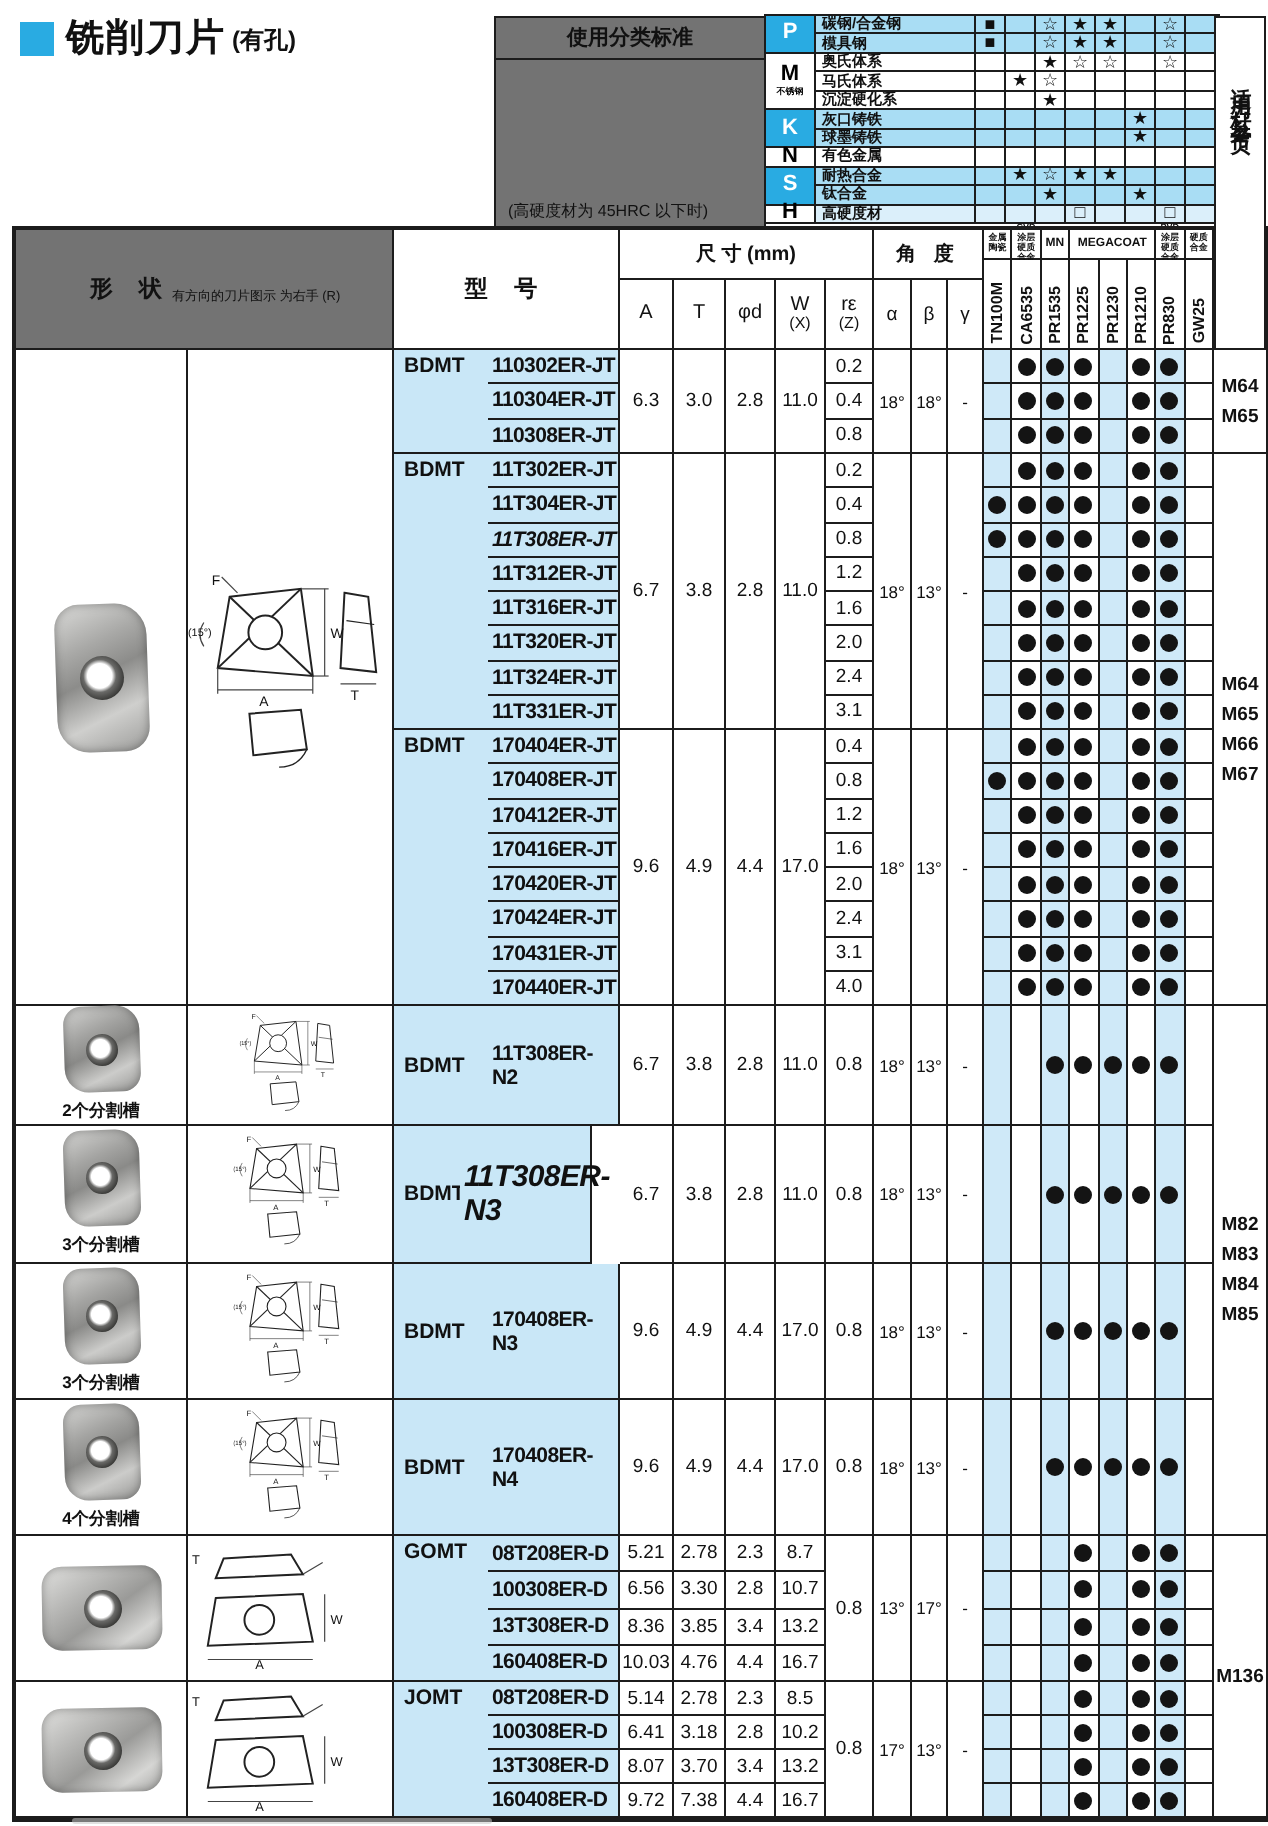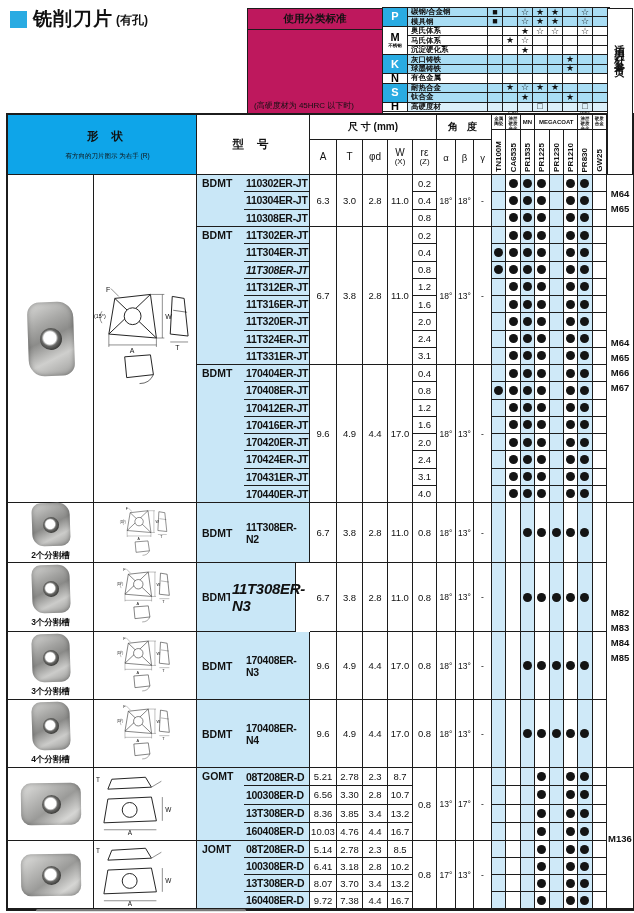--- a/index.html
+++ b/index.html
@@ -4,21 +4,21 @@
 <style>
   *{margin:0;padding:0;box-sizing:content-box}
   html,body{width:634px;height:913px;overflow:hidden;background:#fff;
     font-family:"Liberation Sans","DejaVu Sans",sans-serif;color:#111}
   .page{position:absolute;left:0;top:0;width:634px;height:913px;background:#fff}
   .title-row{position:absolute;left:10px;top:6px;display:flex;align-items:center;gap:6px}
   .title-sq{width:17px;height:17px;background:#29abe2}
   .title{font-size:19px;font-weight:bold;letter-spacing:1px}
   .title-suffix{font-size:12px;font-weight:bold;margin-top:3px;margin-left:-3px}
   .legend{position:absolute;left:247px;top:8px;width:136px;height:107px;border:1.5px solid #1c1c1c;
-    box-sizing:border-box;background:#be185d}
+    box-sizing:border-box;background:#737373}
   .legend-title{height:20px;display:flex;align-items:center;justify-content:center;
     font-size:10.5px;font-weight:bold;border-bottom:1.2px solid #1c1c1c}
   #legend-items{padding:8px 0 0 7px;font-size:9.5px;line-height:14px}
   .legend-note{position:absolute;left:6px;bottom:3px;font-size:8px}
   #material-table{position:absolute;left:383px;top:8px;width:225px;height:104px;background:#fff}
   #main-table{position:absolute;left:8px;top:115px;width:625px;height:794px;background:#fff}
   .side-label{position:absolute;left:607px;top:8px;width:26px;height:167px;border:1.5px solid #1c1c1c;
     box-sizing:border-box;background:#fff;display:flex;justify-content:center;padding-top:26px}
   .side-label span{writing-mode:vertical-lr;font-size:10.5px;font-weight:bold;letter-spacing:4px}
   .vtext{writing-mode:vertical-rl;transform:rotate(180deg);font-size:8px;font-weight:bold;white-space:nowrap}
@@ -155,21 +155,21 @@
       <div style="position: absolute; left: 135px; top: 94.5455px; width: 15px; height: 9.45455px; box-sizing: border-box; border-right: 1px solid rgb(28, 28, 28); border-bottom: 1px solid rgb(28, 28, 28); display: flex; align-items: center; justify-content: center; background: rgb(219, 239, 250); font-size: 9px; line-height: 1;"></div>
       <div style="position: absolute; left: 150px; top: 94.5455px; width: 15px; height: 9.45455px; box-sizing: border-box; border-right: 1px solid rgb(28, 28, 28); border-bottom: 1px solid rgb(28, 28, 28); display: flex; align-items: center; justify-content: center; background: rgb(219, 239, 250); font-size: 9px; line-height: 1;">□</div>
       <div style="position: absolute; left: 165px; top: 94.5455px; width: 15px; height: 9.45455px; box-sizing: border-box; border-right: 1px solid rgb(28, 28, 28); border-bottom: 1px solid rgb(28, 28, 28); display: flex; align-items: center; justify-content: center; background: rgb(219, 239, 250); font-size: 9px; line-height: 1;"></div>
       <div style="position: absolute; left: 180px; top: 94.5455px; width: 15px; height: 9.45455px; box-sizing: border-box; border-right: 1px solid rgb(28, 28, 28); border-bottom: 1px solid rgb(28, 28, 28); display: flex; align-items: center; justify-content: center; background: rgb(219, 239, 250); font-size: 9px; line-height: 1;"></div>
       <div style="position: absolute; left: 195px; top: 94.5455px; width: 15px; height: 9.45455px; box-sizing: border-box; border-right: 1px solid rgb(28, 28, 28); border-bottom: 1px solid rgb(28, 28, 28); display: flex; align-items: center; justify-content: center; background: rgb(219, 239, 250); font-size: 9px; line-height: 1;">□</div>
       <div style="position: absolute; left: 210px; top: 94.5455px; width: 15px; height: 9.45455px; box-sizing: border-box; border-bottom: 1px solid rgb(28, 28, 28); display: flex; align-items: center; justify-content: center; background: rgb(219, 239, 250); font-size: 9px; line-height: 1;"></div>
       <div style="position: absolute; left: -1.5px; top: -1.5px; width: 228px; height: 107px; box-sizing: border-box; border: 1.5px solid rgb(28, 28, 28); pointer-events: none;"></div>
     </div>
 
   <div id="main-table">
-      <div style="position: absolute; left: 0px; top: 0px; width: 189px; height: 60px; box-sizing: border-box; display: flex; align-items: center; justify-content: center; background: #0ea5e9; border-right: 1px solid rgb(28, 28, 28); border-bottom: 1px solid rgb(28, 28, 28); flex-direction: column; padding-left: 11px;">
+      <div style="position: absolute; left: 0px; top: 0px; width: 189px; height: 60px; box-sizing: border-box; display: flex; align-items: center; justify-content: center; background: #737373; border-right: 1px solid rgb(28, 28, 28); border-bottom: 1px solid rgb(28, 28, 28); flex-direction: row; padding-left: 11px;">
         <div style="font-size: 11.5px; font-weight: bold; letter-spacing: 5px;">形 状</div>
         <div style="font-size: 6.5px; margin-top: 8px;">有方向的刀片图示 为右手 (R)</div>
       </div>
       <div style="position: absolute; left: 302px; top: 0px; width: 127px; height: 25px; box-sizing: border-box; display: flex; align-items: center; justify-content: center; background: rgb(255, 255, 255); border-right: 1px solid rgb(28, 28, 28); border-bottom: 1px solid rgb(28, 28, 28); font-size: 10px; font-weight: bold;">尺 寸 (mm)</div>
       <div style="position: absolute; left: 189px; top: 0px; width: 113px; height: 60px; box-sizing: border-box; display: flex; align-items: center; justify-content: center; background: rgb(255, 255, 255); border-right: 1px solid rgb(28, 28, 28); border-bottom: 1px solid rgb(28, 28, 28); font-size: 11.5px; font-weight: bold; letter-spacing: 5px;">型 号</div>
       <div style="position: absolute; left: 302px; top: 25px; width: 27px; height: 35px; box-sizing: border-box; display: flex; align-items: center; justify-content: center; background: rgb(255, 255, 255); border-right: 1px solid rgb(28, 28, 28); border-bottom: 1px solid rgb(28, 28, 28); flex-direction: column; font-size: 10px; line-height: 1.05;">
         <div>A</div>
       </div>
       <div style="position: absolute; left: 329px; top: 25px; width: 26px; height: 35px; box-sizing: border-box; display: flex; align-items: center; justify-content: center; background: rgb(255, 255, 255); border-right: 1px solid rgb(28, 28, 28); border-bottom: 1px solid rgb(28, 28, 28); flex-direction: column; font-size: 10px; line-height: 1.05;">
         <div>T</div>

